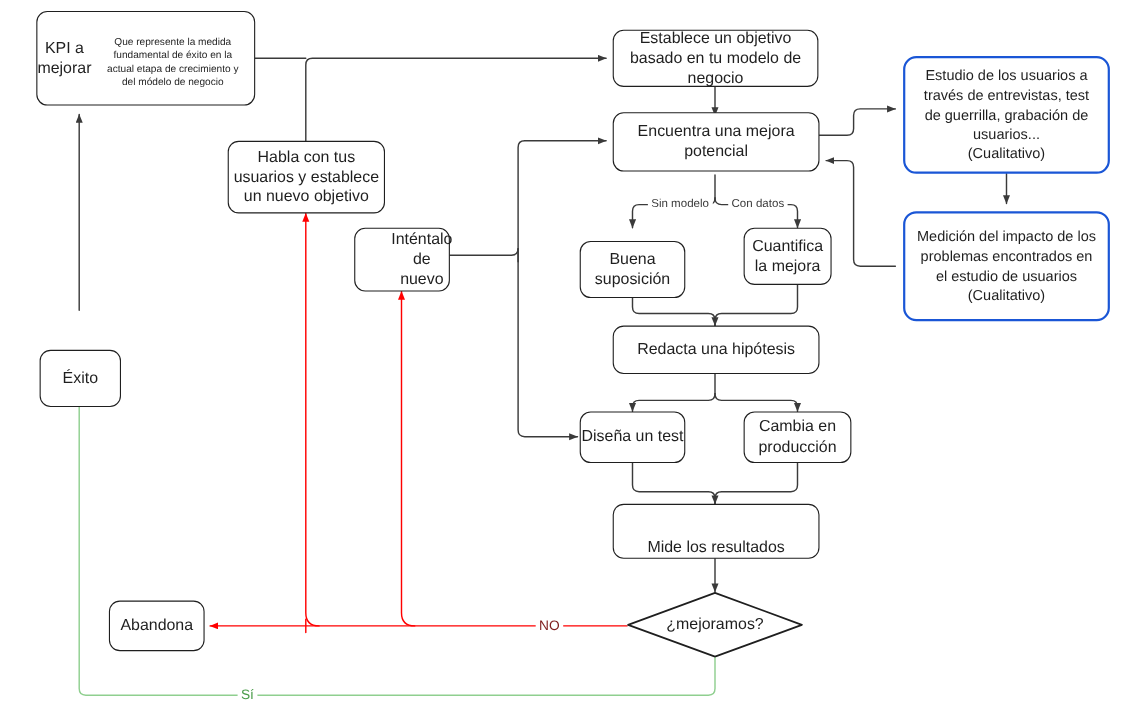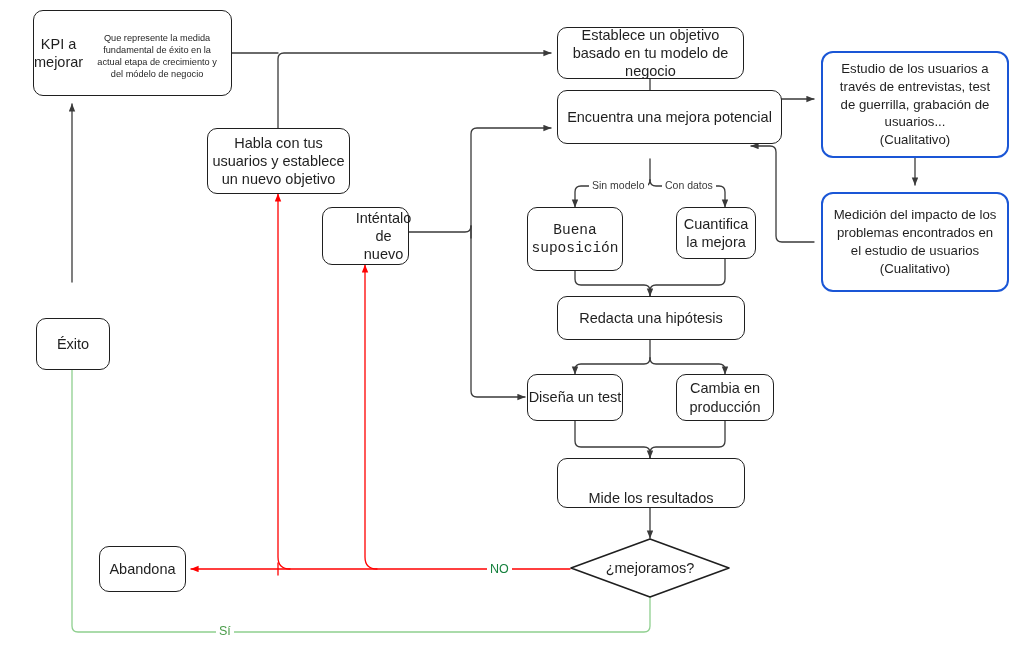--- a/index.html
+++ b/index.html
@@ -10,21 +10,21 @@
         align-items:center;justify-content:center;text-align:center;
         background:#ffffff;border:1.6px solid #1f1f1f;border-radius:10px;color:#1f1f1f;}
   .node .ttl{font-size:14.5px;line-height:1.25;}
   .node .sub{font-size:9.2px;line-height:1.32;margin-top:6px;padding:0 8px;}
   .node.blue{border:2px solid #1a56d6;border-radius:12px;}
   .node.blue .ttl{font-size:13.2px;line-height:1.35;padding:0 8px;}
   .diamond{position:absolute;}
   .diamond .dlabel{position:absolute;left:0;top:0;width:100%;height:100%;
         display:flex;align-items:center;justify-content:center;font-size:14.5px;color:#1f1f1f;}
   .edge-label{position:absolute;font-size:10.5px;color:#3a3a3a;background:#fff;padding:0 3px;white-space:nowrap;}
-  .edge-label.no{color:#15803d;font-size:12.5px;}
+  .edge-label.no{color:#7f1d1d;font-size:12.5px;}
   .edge-label.si{color:#4a9c4a;font-size:12.5px;}
 </style>
 </head>
 <body>
 
 <div id="stage">
 
   <svg id="wires" viewBox="0 0 1024 652" xmlns="http://www.w3.org/2000/svg">
     <defs>
       <marker id="ah" markerWidth="9" markerHeight="9" refX="7.6" refY="3.2" orient="auto" markerUnits="userSpaceOnUse">
@@ -99,25 +99,25 @@
   </div>
 
   <div class="node" style="left:322px;top:207px;width:87px;height:58px;padding-left:36px;">
     <div class="ttl">Inténtalo de nuevo</div>
   </div>
 
   <div class="node" style="left:557px;top:27px;width:187px;height:52px;">
     <div class="ttl">Establece un objetivo basado en tu modelo de negocio</div>
   </div>
 
-  <div class="node" style="left:557px;top:90px;width:225px;height:54px;justify-content:center;">
+  <div class="node" style="left:557px;top:102px;width:188px;height:54px;justify-content:center;">
     <div class="ttl">Encuentra una mejora potencial</div>
   </div>
 
-  <div class="node" style="left:527px;top:207px;width:96px;height:64px;font-family:Liberation Mono, monospace;">
+  <div class="node" style="left:527px;top:219px;width:96px;height:52px;">
     <div class="ttl">Buena suposición</div>
   </div>
 
   <div class="node" style="left:676px;top:207px;width:80px;height:52px;">
     <div class="ttl">Cuantifica la mejora</div>
   </div>
 
   <div class="node" style="left:527px;top:374px;width:96px;height:47px;">
     <div class="ttl">Diseña un test</div>
   </div>

